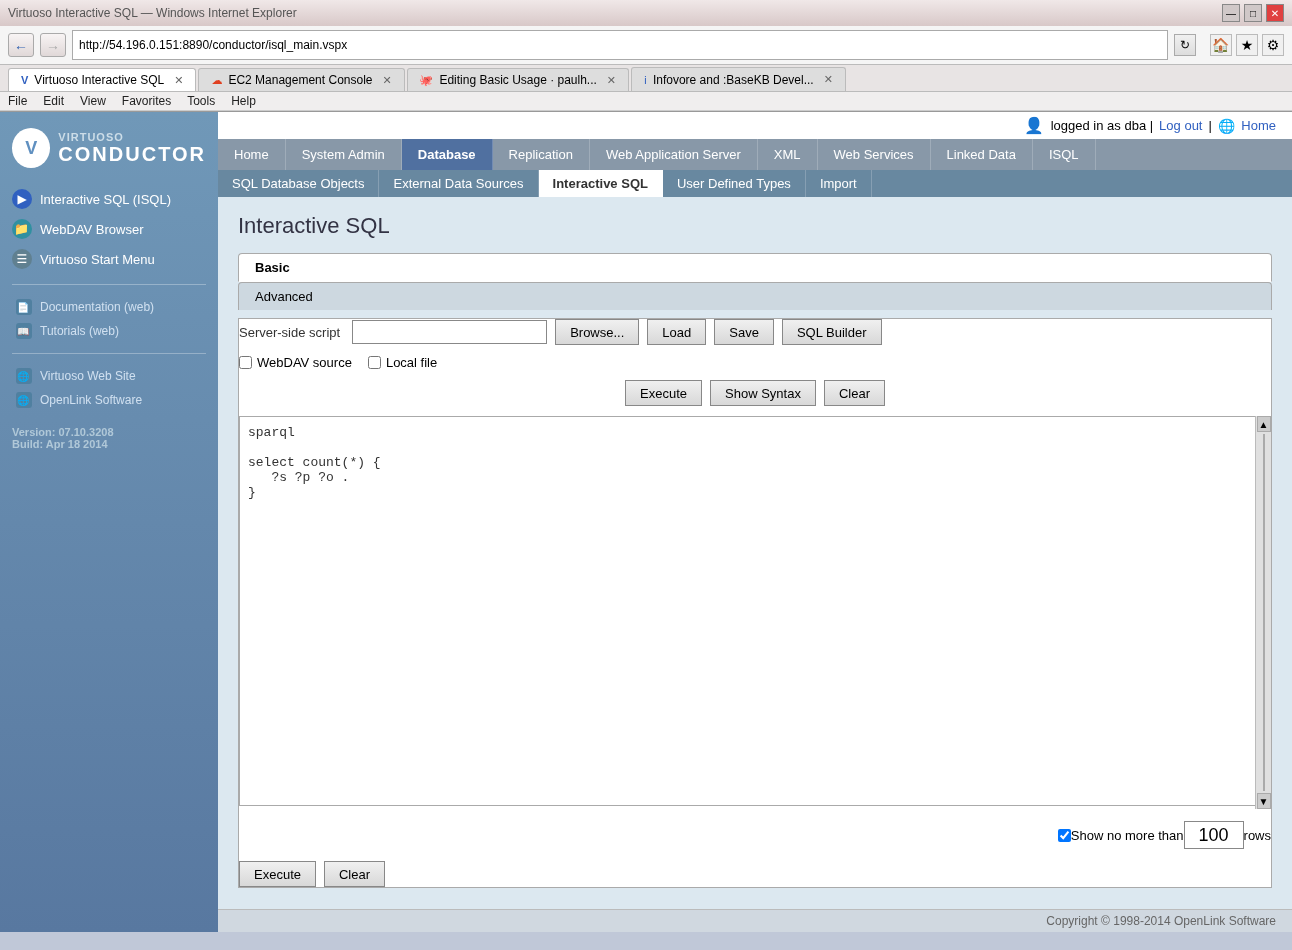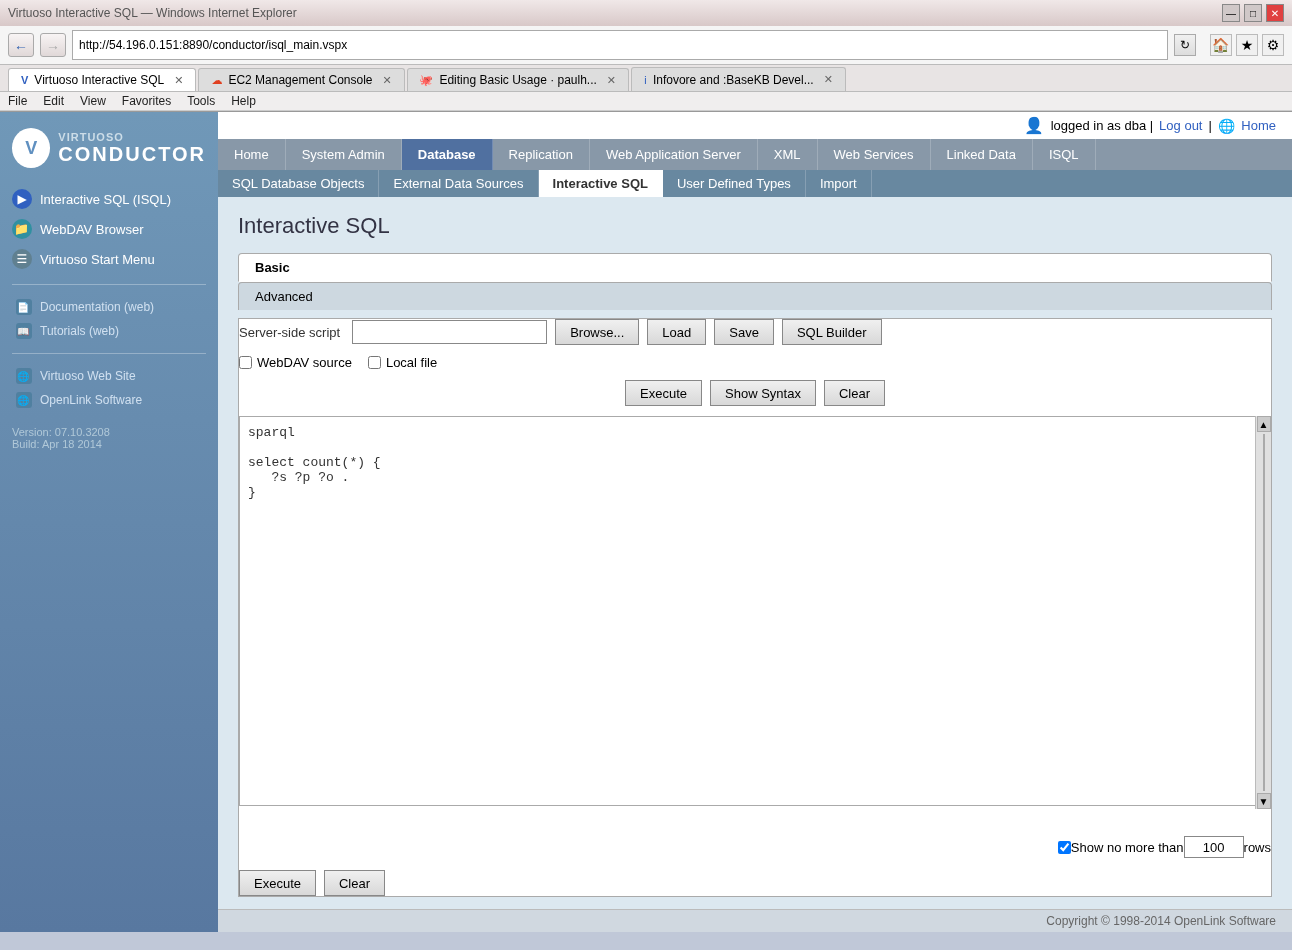--- a/index.html
+++ b/index.html
@@ -39,21 +39,21 @@
     .sidebar-section { padding: 4px 0; }
     .sidebar-item { display: flex; align-items: center; gap: 8px; padding: 5px 12px; cursor: pointer; color: white; font-size: 13px; }
     .sidebar-item .icon { width: 20px; height: 20px; border-radius: 50%; display: flex; align-items: center; justify-content: center; font-size: 12px; flex-shrink: 0; }
     .sidebar-item .icon.blue { background: #3060c0; }
     .sidebar-item .icon.green { background: #3090a0; }
     .sidebar-item .icon.gray { background: #608090; }
     .sidebar-divider { height: 1px; background: rgba(255,255,255,0.3); margin: 6px 12px; }
     .sidebar-sub-item { display: flex; align-items: center; gap: 8px; padding: 4px 16px; cursor: pointer; color: #d0e0f0; font-size: 12px; }
     .sidebar-sub-item .small-icon { width: 16px; height: 16px; border-radius: 3px; background: #5080a0; display: flex; align-items: center; justify-content: center; font-size: 10px; flex-shrink: 0; }
 
-    .sidebar-version { padding: 10px 12px; color: #b0c8d8; font-size: 11px; }
+    .sidebar-version { padding: 10px 12px; color: #b0c8d8; font-size: 11px; font-weight: bold; }
 
     
     .main-content { flex: 1; background: #c8d4e0; display: flex; flex-direction: column; overflow: hidden; }
     .user-bar { background: white; padding: 4px 16px; display: flex; align-items: center; justify-content: flex-end; gap: 6px; font-size: 13px; }
     .user-bar a { color: #3060c0; text-decoration: none; cursor: pointer; }
     .nav-tabs-row1 { display: flex; background: #8898a8; }
     .nav-tab { padding: 8px 16px; color: white; cursor: pointer; font-size: 13px; border-right: 1px solid rgba(255,255,255,0.2); }
     .nav-tabs-row2 { display: flex; background: #6888a0; }
     .nav-tab2 { padding: 6px 14px; color: white; cursor: pointer; font-size: 13px; border-right: 1px solid rgba(255,255,255,0.2); }
     .nav-tab2.active { background: white; color: #333; font-weight: bold; }
@@ -75,28 +75,28 @@
     .form-input { height: 24px; border: 1px solid #888; padding: 2px 6px; font-size: 13px; width: 195px; }
     .form-btn { padding: 3px 14px; border: 1px solid #888; background: linear-gradient(to bottom, #f0f0f0, #d8d8d8); cursor: pointer; font-size: 13px; height: 26px; }
 
     .checkbox-row { display: flex; align-items: center; gap: 16px; margin-bottom: 10px; }
     .checkbox-item { display: flex; align-items: center; gap: 5px; font-size: 13px; cursor: pointer; }
 
     .action-row { display: flex; align-items: center; gap: 8px; margin-bottom: 10px; }
 
     .sql-editor { width: 100%; height: 390px; border: 1px solid #aaa; font-family: 'Courier New', monospace; font-size: 13px; padding: 8px; resize: none; color: #333; background: white; overflow-y: scroll; position: relative; }
 
-    .editor-wrapper { position: relative; margin-bottom: 27px; }
+    .editor-wrapper { position: relative; margin-bottom: 12px; }
     .editor-scrollbar { position: absolute; right: 0; top: 0; width: 16px; height: 100%; background: #e0e0e0; border-left: 1px solid #bbb; display: flex; flex-direction: column; align-items: center; }
     .scrollbar-up { width: 14px; height: 16px; background: #ccc; border: 1px solid #aaa; display: flex; align-items: center; justify-content: center; font-size: 10px; cursor: pointer; }
     .scrollbar-thumb { flex: 1; background: #bbb; border: 1px solid #aaa; margin: 2px 1px; }
     .scrollbar-down { width: 14px; height: 16px; background: #ccc; border: 1px solid #aaa; display: flex; align-items: center; justify-content: center; font-size: 10px; cursor: pointer; }
 
     .bottom-row { display: flex; align-items: center; justify-content: flex-end; gap: 8px; margin-bottom: 12px; }
-    .rows-input { width: 60px; height: 22px; border: 1px solid #888; padding: 2px 4px; font-size: 13px; text-align: center; }
+    .rows-input { width: 60px; height: 28px; border: 1px solid #888; padding: 2px 4px; font-size: 18px; text-align: center; }
 
     .bottom-actions { display: flex; gap: 8px; }
 
     .copyright { text-align: right; padding: 4px 16px; font-size: 12px; color: #666; background: #d0d8e0; border-top: 1px solid #bbb; }
   </style>
 </head>
 <body>
 
 <div class="browser-chrome">
   <div class="title-bar">

